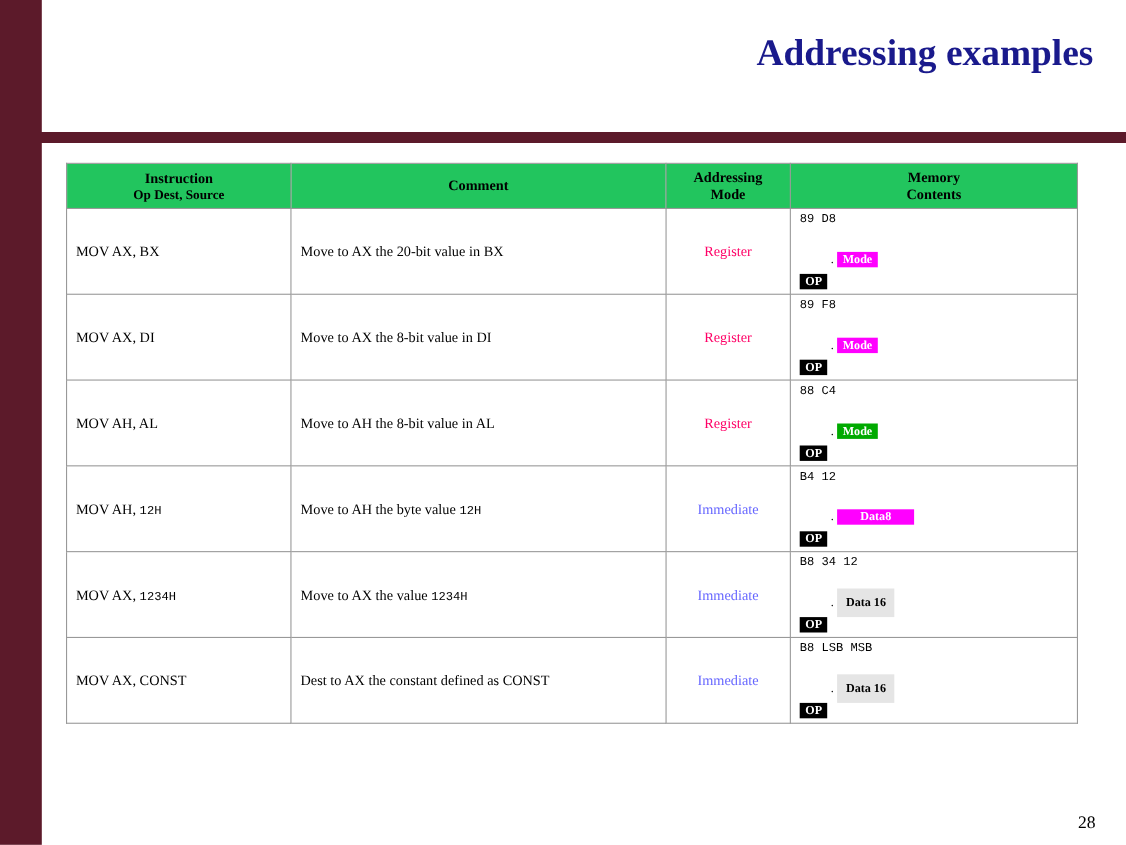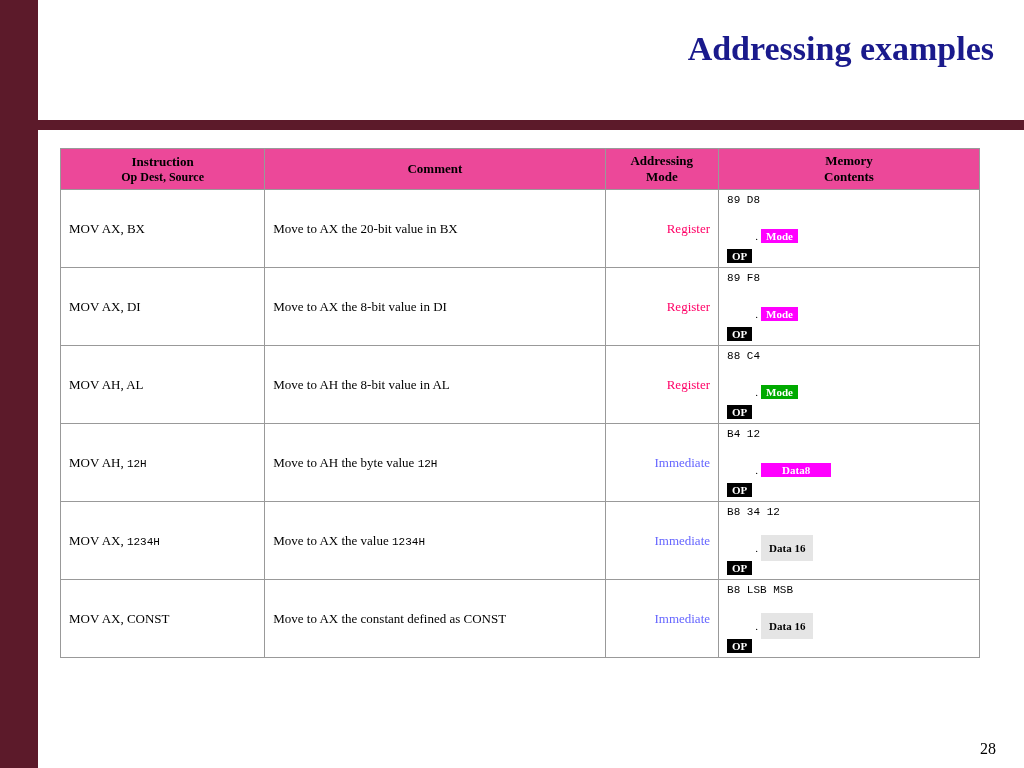--- a/index.html
+++ b/index.html
@@ -64,21 +64,21 @@
     }
 
     .addressing-table th,
     .addressing-table td {
       border: 1px solid #999;
       padding: 4px 8px;
       vertical-align: middle;
     }
 
     .header-top th {
-      background: #ec4899;
+      background: #22c55e;
       font-weight: bold;
       font-size: 13px;
       text-align: center;
     }
 
     .header-instruction {
       width: 180px;
     }
     .header-comment {
       width: 300px;
@@ -94,21 +94,21 @@
       font-family: 'Times New Roman', Times, serif;
       font-size: 13px;
     }
 
     .col-comment {
       font-family: 'Times New Roman', Times, serif;
       font-size: 13px;
     }
 
     .col-mode {
-      text-align: right;
+      text-align: center;
     }
 
     .mode-register {
       color: #ff0066;
       font-size: 13px;
     }
 
     .mode-immediate {
       color: #6666ff;
       font-size: 13px;
@@ -300,21 +300,21 @@
               <div class="mem-boxes">
                 <span class="box-op">OP</span>
                 <span class="dot-sep"> . </span>
                 <span class="box-data16">Data 16</span>
               </div>
             </div>
           </td>
         </tr>
         <tr>
           <td class="col-instruction">MOV AX, CONST</td>
-          <td class="col-comment">Move to AX the constant defined as CONST</td>
+          <td class="col-comment">Dest to AX the constant defined as CONST</td>
           <td class="col-mode"><span class="mode-immediate">Immediate</span></td>
           <td class="col-memory">
             <div class="memory-cell">
               <div class="mem-hex">B8  LSB  MSB</div>
               <div class="mem-boxes">
                 <span class="box-op">OP</span>
                 <span class="dot-sep"> . </span>
                 <span class="box-data16">Data 16</span>
               </div>
             </div>

